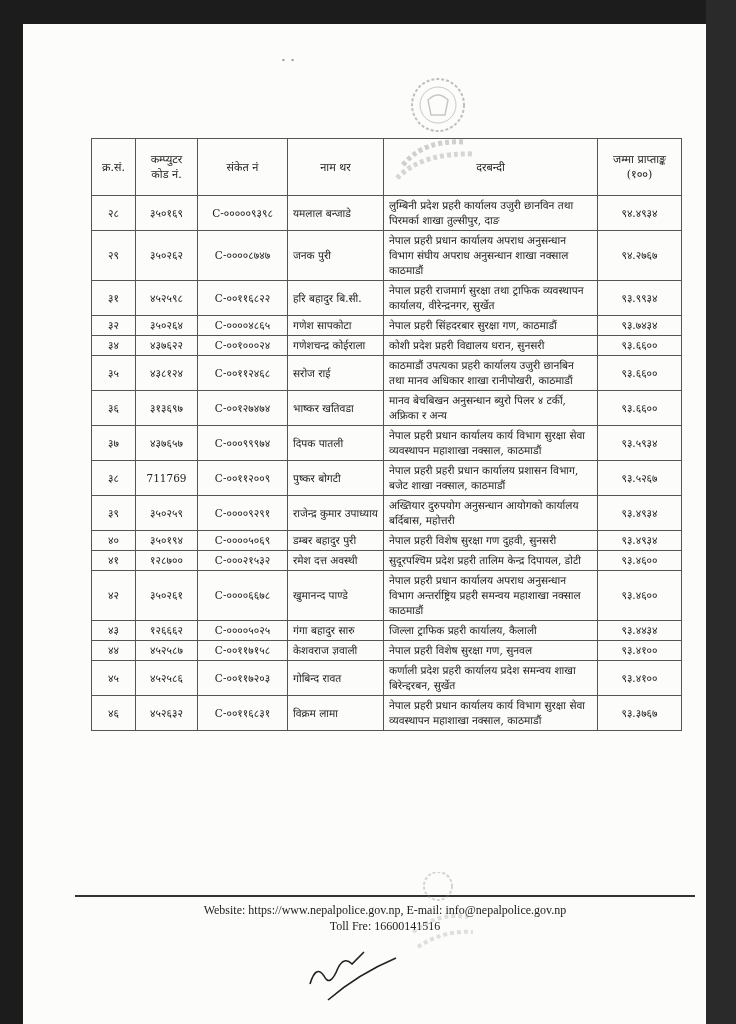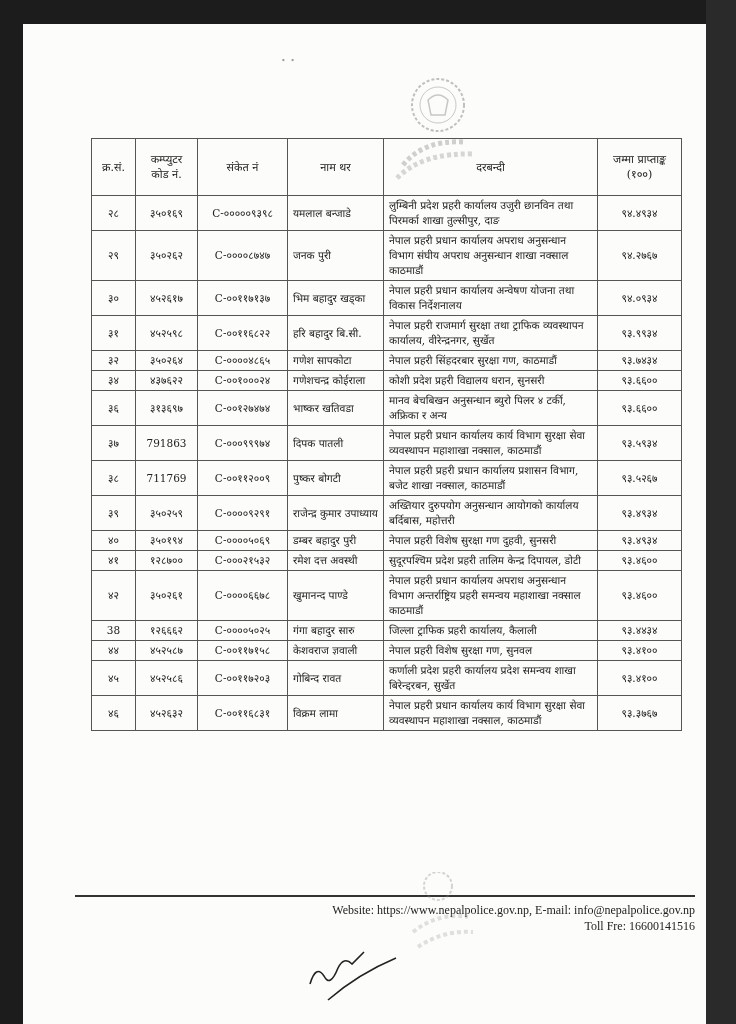--- a/index.html
+++ b/index.html
@@ -27,21 +27,21 @@
   td.c { text-align: center; }
   td.l { text-align: left; }
   col.sn { width: 44px; }
   col.code { width: 62px; }
   col.sym { width: 90px; }
   col.name { width: 96px; }
   col.post { width: 214px; }
   col.score { width: 84px; }
   .footer-line { position: absolute; left: 52px; top: 871px; width: 620px; height: 2px; background: #333; }
   .footer {
-    position: absolute; left: 52px; top: 878px; width: 620px; text-align: right;
+    position: absolute; left: 52px; top: 878px; width: 620px; text-align: center;
     font-family: "Liberation Serif", serif; font-size: 12px; color: #222; line-height: 16px;
   }
   .signature { position: absolute; left: 285px; top: 920px; width: 110px; height: 60px; }
   .rightbar { position: absolute; left: 706px; top: 0; width: 30px; height: 1024px; background: #2a2a2a; }
 </style>
 </head>
 <body>
 
 <div class="page">
   <div class="dots">• •</div>
@@ -84,28 +84,20 @@
         </tr>
         <tr>
           <td class="c">२९</td>
           <td class="c">३५०२६२</td>
           <td class="c">C-००००८७४७</td>
           <td class="l">जनक पुरी</td>
           <td class="l">नेपाल प्रहरी प्रधान कार्यालय अपराध अनुसन्धान विभाग संघीय अपराध अनुसन्धान शाखा नक्साल काठमाडौं</td>
           <td class="c">९४.२७६७</td>
         </tr>
         <tr>
-          <td class="c">३०</td>
-          <td class="c">४५२६१७</td>
-          <td class="c">C-००११७१३७</td>
-          <td class="l">भिम बहादुर खड्का</td>
-          <td class="l">नेपाल प्रहरी प्रधान कार्यालय अन्वेषण योजना तथा विकास निर्देशनालय</td>
-          <td class="c">९४.०९३४</td>
-        </tr>
-        <tr>
           <td class="c">३१</td>
           <td class="c">४५२५९८</td>
           <td class="c">C-००११६८२२</td>
           <td class="l">हरि बहादुर बि.सी.</td>
           <td class="l">नेपाल प्रहरी राजमार्ग सुरक्षा तथा ट्राफिक व्यवस्थापन कार्यालय, वीरेन्द्रनगर, सुर्खेत</td>
           <td class="c">९३.९९३४</td>
         </tr>
         <tr>
           <td class="c">३२</td>
           <td class="c">३५०२६४</td>
@@ -116,30 +108,38 @@
         </tr>
         <tr>
           <td class="c">३४</td>
           <td class="c">४३७६२२</td>
           <td class="c">C-००१०००२४</td>
           <td class="l">गणेशचन्द्र कोईराला</td>
           <td class="l">कोशी प्रदेश प्रहरी विद्यालय धरान, सुनसरी</td>
           <td class="c">९३.६६००</td>
         </tr>
         <tr>
+          <td class="c">३५</td>
+          <td class="c">४३८१२४</td>
+          <td class="c">C-००११२४६८</td>
+          <td class="l">सरोज राई</td>
+          <td class="l">काठमाडौं उपत्यका प्रहरी कार्यालय उजुरी छानबिन तथा मानव अधिकार शाखा रानीपोखरी, काठमाडौं</td>
+          <td class="c">९३.६६००</td>
+        </tr>
+        <tr>
           <td class="c">३६</td>
           <td class="c">३१३६९७</td>
           <td class="c">C-००१२७४७४</td>
           <td class="l">भाष्कर खतिवडा</td>
           <td class="l">मानव बेचबिखन अनुसन्धान ब्युरो पिलर ४ टर्की, अफ्रिका र अन्य</td>
           <td class="c">९३.६६००</td>
         </tr>
         <tr>
           <td class="c">३७</td>
-          <td class="c">791863</td>
+          <td class="c">४३७६५७</td>
           <td class="c">C-०००९९९७४</td>
           <td class="l">दिपक पातली</td>
           <td class="l">नेपाल प्रहरी प्रधान कार्यालय कार्य विभाग सुरक्षा सेवा व्यवस्थापन महाशाखा नक्साल, काठमाडौं</td>
           <td class="c">९३.५९३४</td>
         </tr>
         <tr>
           <td class="c">३८</td>
           <td class="c">711769</td>
           <td class="c">C-००११२००९</td>
           <td class="l">पुष्कर बोगटी</td>
@@ -172,21 +172,21 @@
         </tr>
         <tr>
           <td class="c">४२</td>
           <td class="c">३५०२६१</td>
           <td class="c">C-००००६६७८</td>
           <td class="l">खुमानन्द पाण्डे</td>
           <td class="l">नेपाल प्रहरी प्रधान कार्यालय अपराध अनुसन्धान विभाग अन्तर्राष्ट्रिय प्रहरी समन्वय महाशाखा नक्साल काठमाडौं</td>
           <td class="c">९३.४६००</td>
         </tr>
         <tr>
-          <td class="c">38</td>
+          <td class="c">४३</td>
           <td class="c">१२६६६२</td>
           <td class="c">C-००००५०२५</td>
           <td class="l">गंगा बहादुर सारु</td>
           <td class="l">जिल्ला ट्राफिक प्रहरी कार्यालय, कैलाली</td>
           <td class="c">९३.४४३४</td>
         </tr>
         <tr>
           <td class="c">४४</td>
           <td class="c">४५२५८७</td>
           <td class="c">C-००११७१५८</td>

